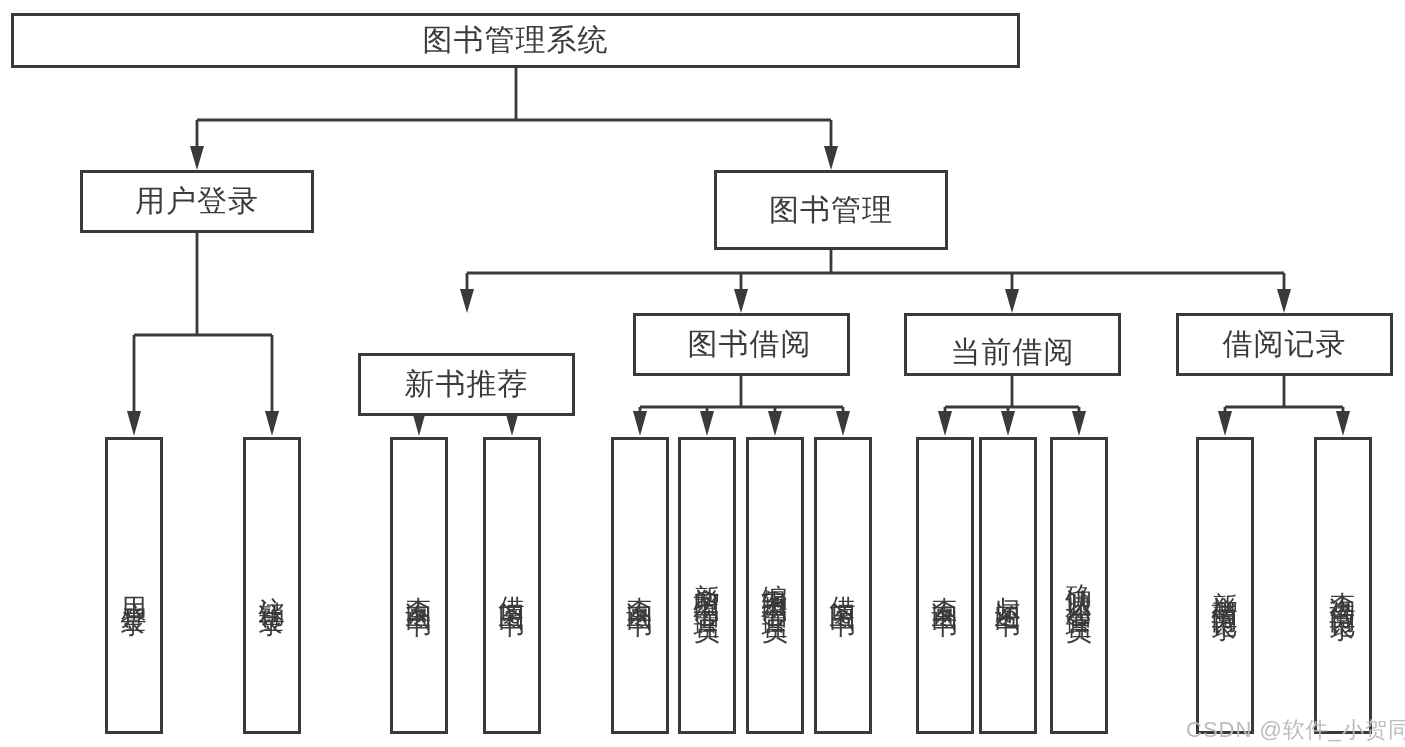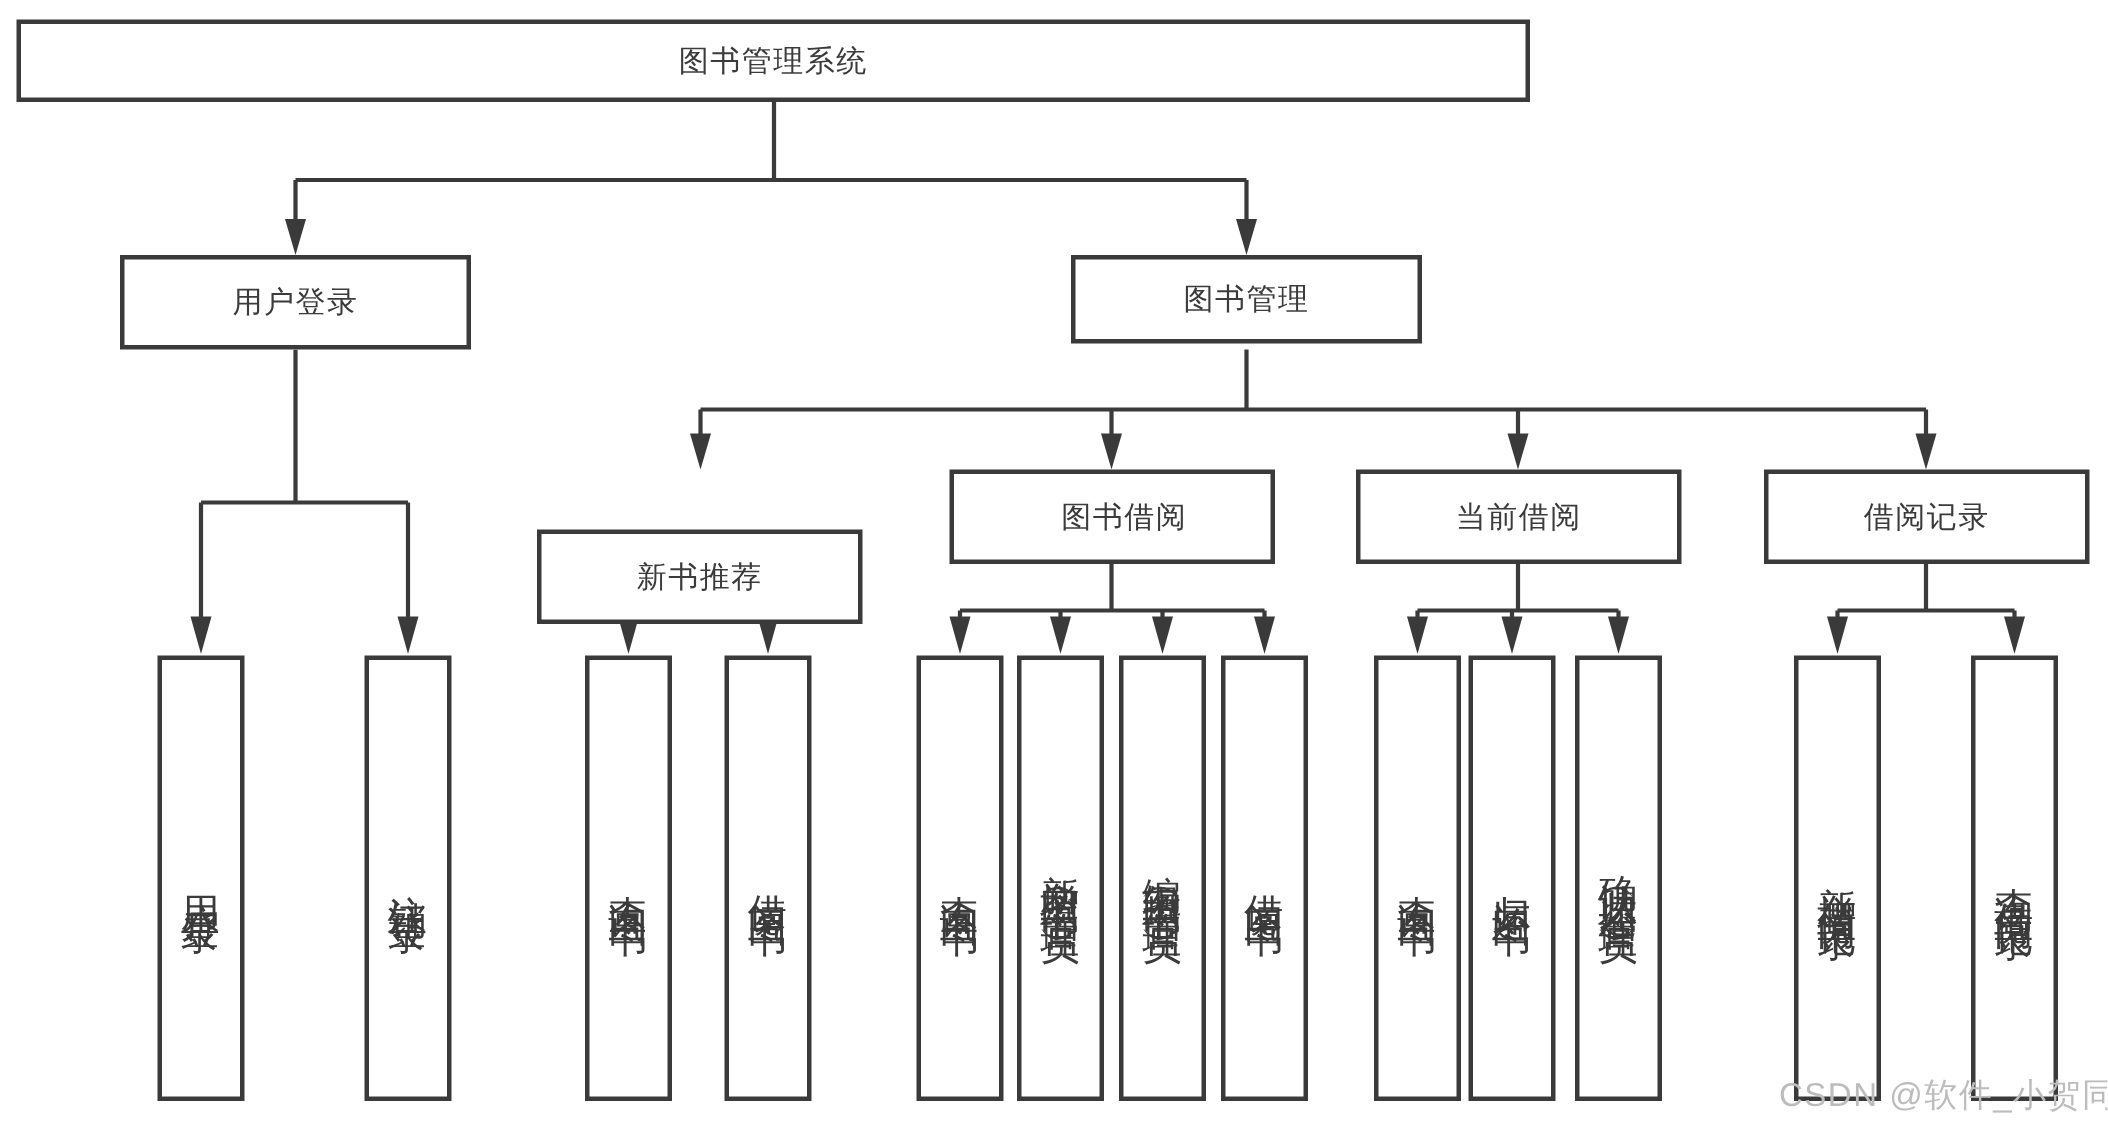--- a/index.html
+++ b/index.html
@@ -29,28 +29,28 @@
   .connectors polygon { fill: currentColor; stroke: none; }
   .node {
     position: absolute;
     background: #fff;
     border: 3px solid var(--line);
     display: flex;
     align-items: center;
     justify-content: center;
     color: var(--text);
   }
-  .hnode { font-size: 20px; letter-spacing: 1px; }
+  .hnode { font-size: 30px; letter-spacing: 1px; }
   .root-node  { left: 11px;  top: 13px;  width: 1009px; height: 55px; }
   .n-user-login { left: 80px;  top: 170px; width: 234px; height: 63px; }
-  .n-book-mgmt  { left: 714px; top: 170px; width: 234px; height: 59px; }
+  .n-book-mgmt  { left: 714px; top: 170px; width: 234px; height: 80px; }
   .l3 { top: 313px; width: 217px; height: 63px; }
   .n-new-book   { left: 358px; margin-top: 40px; }
   .n-borrowing  { left: 633px; padding-left: 16px; }
-  .n-current    { left: 904px; }
+  .n-current    { left: 904px; align-items: flex-end; }
   .n-records    { left: 1176px; }
   .leaf { top: 437px; width: 58px; height: 297px; }
   .leaf span {
     writing-mode: vertical-rl;
     text-orientation: mixed;
     font-size: 26px;
     line-height: 1.08;
     letter-spacing: 5px;
     color: var(--text);
     white-space: nowrap;

